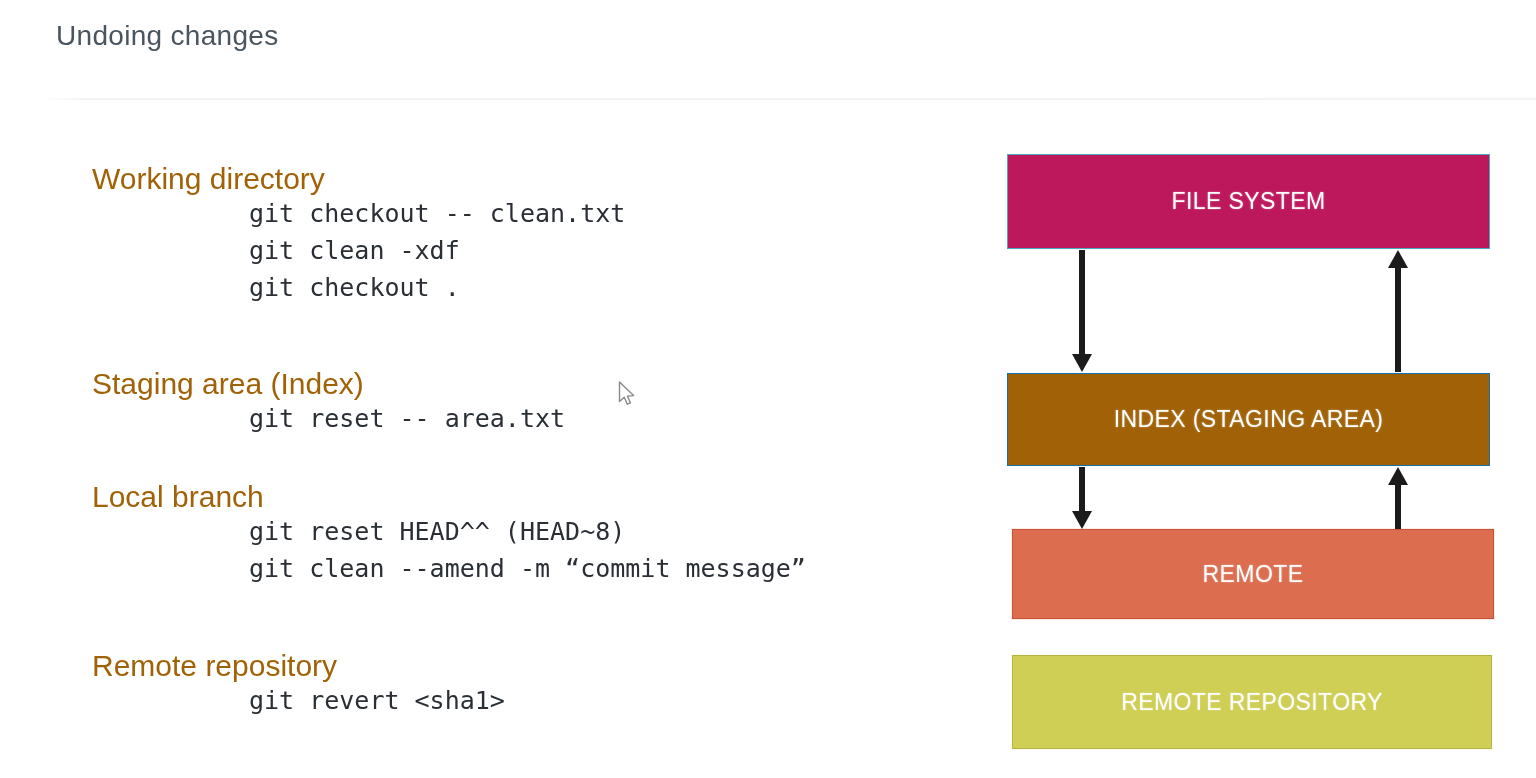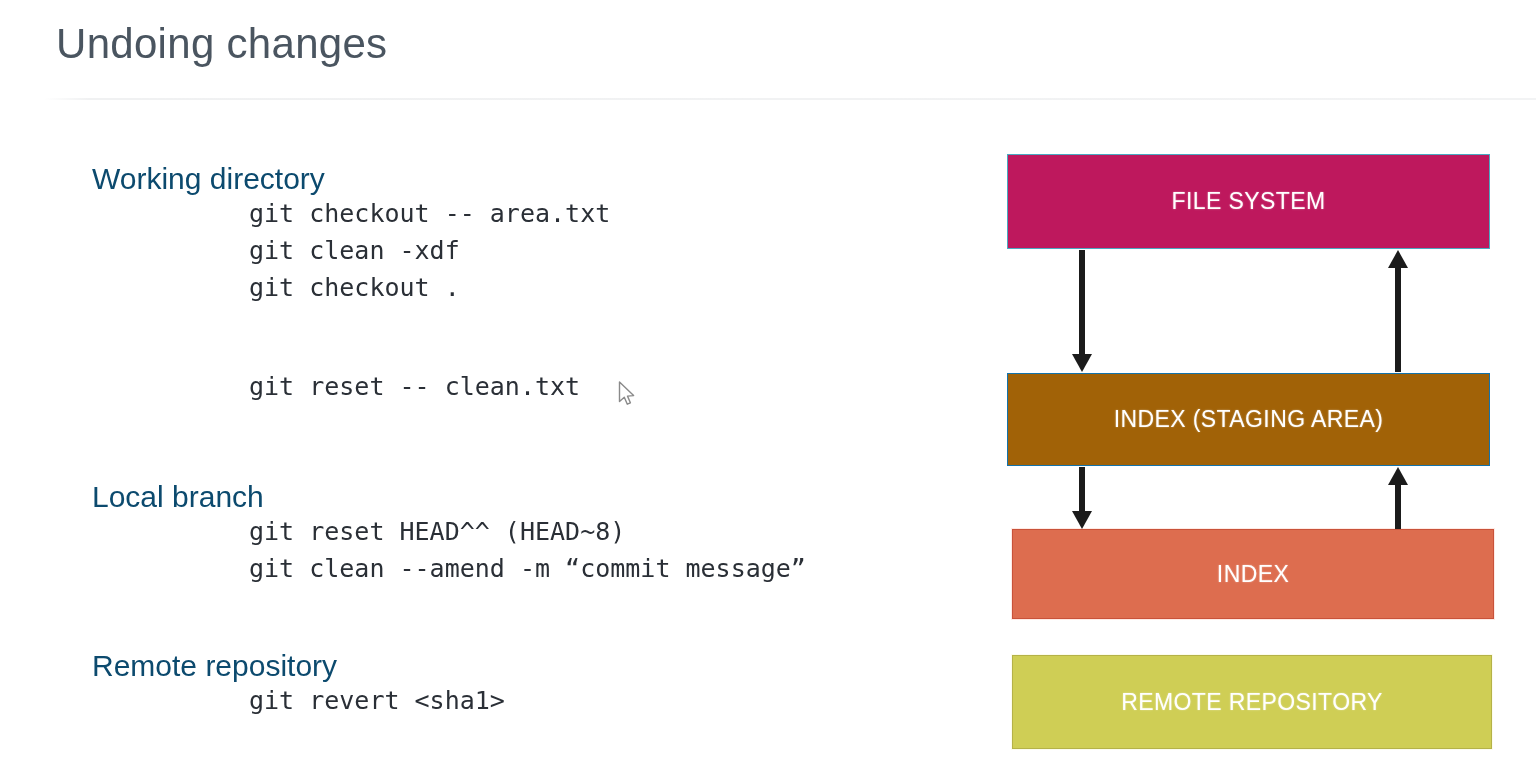--- a/index.html
+++ b/index.html
@@ -14,21 +14,21 @@
     overflow: hidden;
     font-family: "Liberation Sans", sans-serif;
     -webkit-font-smoothing: antialiased;
   }
 
   
   #slide-title {
     position: absolute;
     left: 56px;
     top: 20px;
-    font-size: 42px;
+    font-size: 28px;
     font-weight: 400;
     color: #4a5560;
     letter-spacing: 0.3px;
     white-space: nowrap;
   }
   #title-divider {
     position: absolute;
     left: 44px;
     top: 98px;
     width: 1492px;
@@ -41,21 +41,21 @@
     position: absolute;
     left: 0;
     top: 0;
     width: 960px;
     height: 778px;
   }
   .section { position: absolute; left: 92px; }
   .section-heading {
     font-size: 30px;
     font-weight: 400;
-    color: #0c4a6e;
+    color: #a16207;
     white-space: nowrap;
     line-height: 1.08;
   }
   .cmd-list {
     margin: 0;
     padding: 0;
     list-style: none;
     padding-left: 157px;
   }
   .cmd {
@@ -153,29 +153,30 @@
 <body>
 
 <div id="slide-title">Undoing changes</div>
 <div id="title-divider"></div>
 
 <div id="left-column">
 
   <div class="section" id="section-working">
     <div class="section-heading">Working directory</div>
     <ul class="cmd-list">
-      <li class="cmd">git checkout -- area.txt</li>
+      <li class="cmd">git checkout -- clean.txt</li>
       <li class="cmd">git clean -xdf</li>
       <li class="cmd">git checkout .</li>
     </ul>
   </div>
 
   <div class="section" id="section-staging">
-    <ul class="cmd-list">
-      <li class="cmd">git reset -- clean.txt</li>
+    <div class="section-heading">Staging area (Index)</div>
+    <ul class="cmd-list">
+      <li class="cmd">git reset -- area.txt</li>
     </ul>
   </div>
 
   <div class="section" id="section-local">
     <div class="section-heading">Local branch</div>
     <ul class="cmd-list">
       <li class="cmd">git reset HEAD^^ (HEAD~8)</li>
       <li class="cmd">git clean --amend -m “commit message”</li>
     </ul>
   </div>
@@ -188,21 +189,21 @@
   </div>
 
 </div>
 
 <div id="diagram">
 
   <div class="dbox" id="box-filesystem">FILE SYSTEM</div>
 
   <div class="dbox" id="box-index">INDEX (STAGING AREA)</div>
 
-  <div class="dbox" id="box-commit">INDEX</div>
+  <div class="dbox" id="box-commit">REMOTE</div>
 
   <div class="dbox" id="box-remote">REMOTE REPOSITORY</div>
 
   <div class="arrow down" id="arrow-fs-to-index">
     <div class="shaft"></div>
     <div class="head"></div>
   </div>
 
   <div class="arrow up" id="arrow-index-to-fs">
     <div class="shaft"></div>

